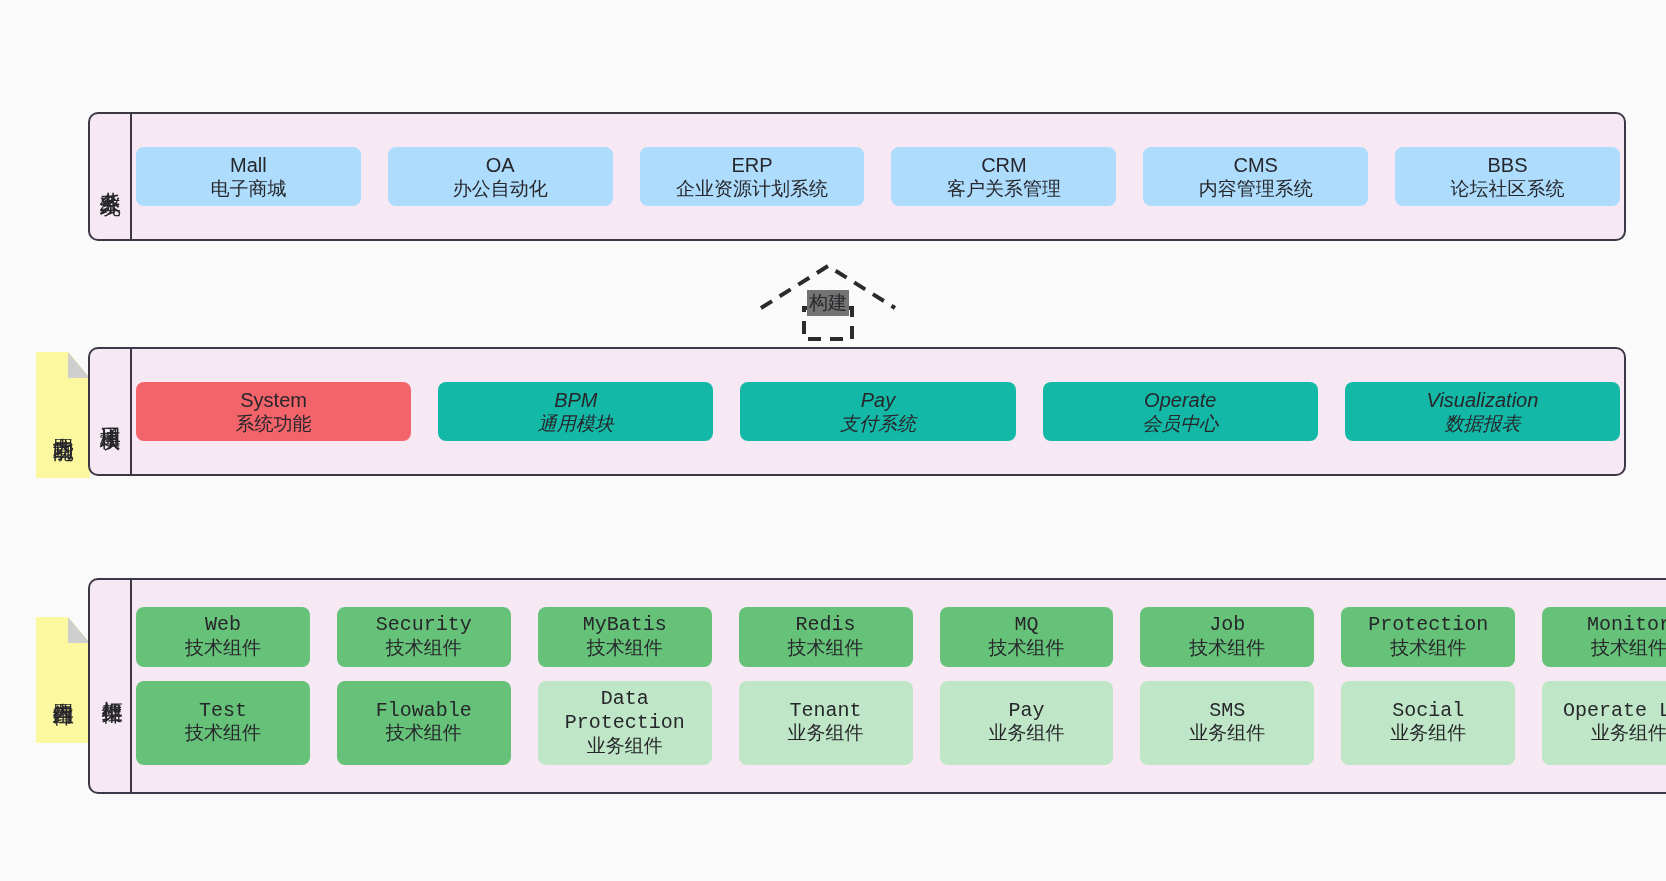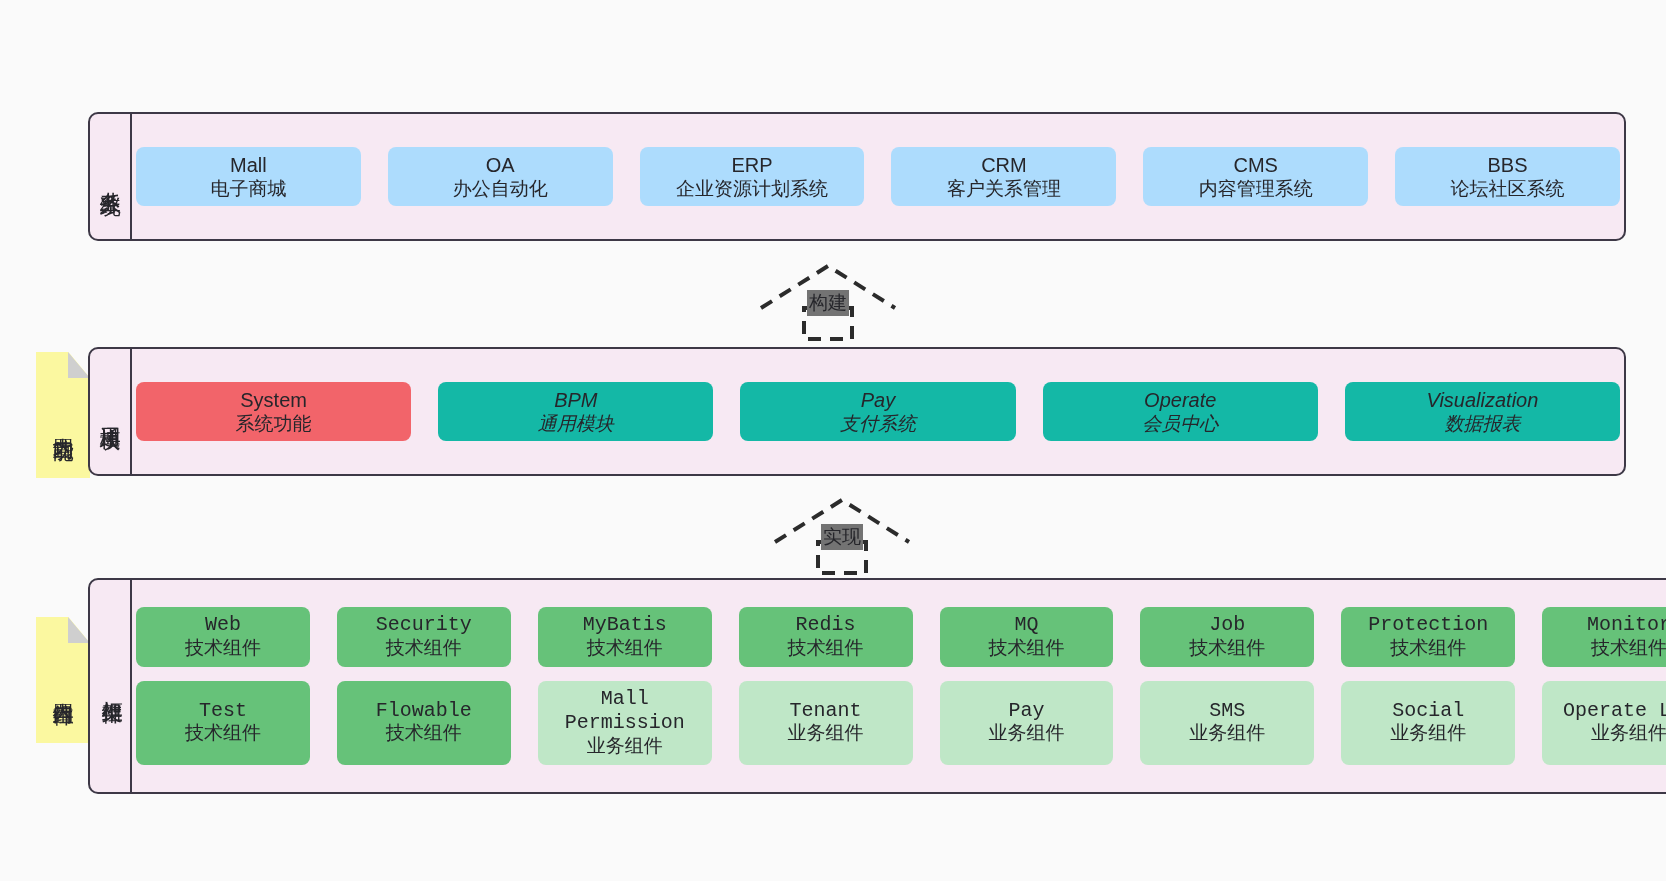--- a/index.html
+++ b/index.html
@@ -209,27 +209,20 @@
 
         <div class="card pink">
           <span class="t1">Visualization</span>
           <span class="t2">数据报表</span>
         </div>
 
       </div>
     </div>
   </div>
 
-  <div class="connector" style="left:772px; top:496px; width:140px; height:78px;">
-    <svg width="140" height="78" viewBox="0 0 140 78">
-      <path d="M 3 46 L 70 4 L 137 46" fill="none" stroke="#2b2b2b" stroke-width="4" stroke-dasharray="13,9" stroke-linecap="butt"></path>
-      <path d="M 46 46 L 94 46 L 94 77 L 46 77 Z" fill="none" stroke="#2b2b2b" stroke-width="4" stroke-dasharray="13,9" stroke-linecap="butt"></path>
-    </svg>
-    <span class="clabel">实现</span>
-  </div>
 
   <div class="note" id="note-framework" style="left:36px; top:617px; height:126px;">
     <span class="fold"></span>
     <span>内置组件</span>
   </div>
 
   <div class="layer" id="layer-framework" style="left:88px; top:578px; width:1634px; height:216px;font-family:Liberation Mono, monospace;">
     <div class="layer-caption">框架组件</div>
     <div class="layer-body">
 
@@ -271,21 +264,21 @@
       <div class="row">
         <div class="card green">
           <span class="t1">Test</span>
           <span class="t2">技术组件</span>
         </div>
         <div class="card green">
           <span class="t1">Flowable</span>
           <span class="t2">技术组件</span>
         </div>
         <div class="card lgreen">
-          <span class="t1">Mall Permission</span>
+          <span class="t1">Data Protection</span>
           <span class="t2">业务组件</span>
         </div>
         <div class="card lgreen">
           <span class="t1">Tenant</span>
           <span class="t2">业务组件</span>
         </div>
         <div class="card lgreen">
           <span class="t1">Pay</span>
           <span class="t2">业务组件</span>
         </div>

